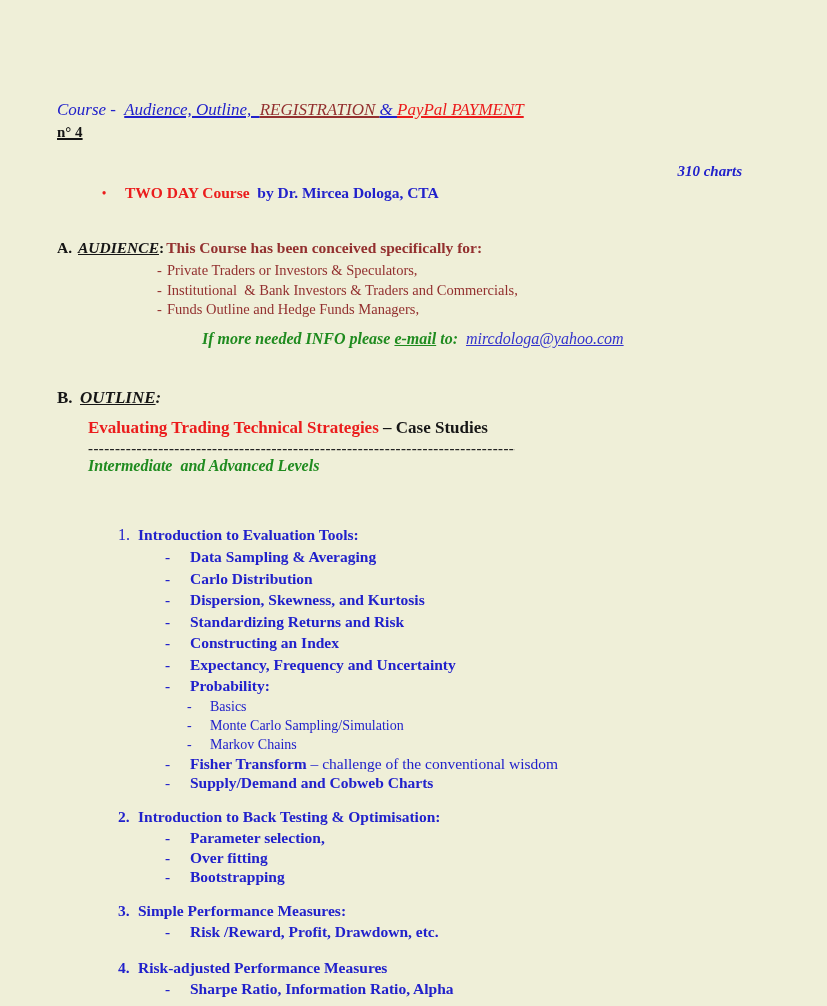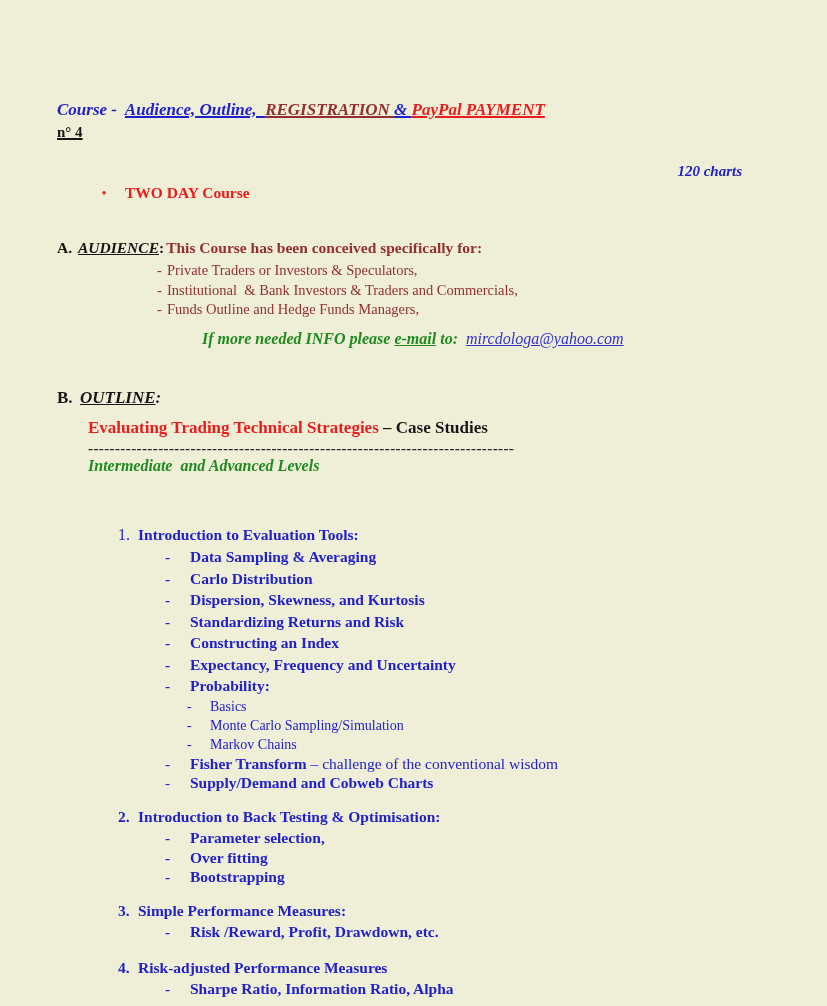--- a/index.html
+++ b/index.html
@@ -15,21 +15,21 @@
   .i{font-style:italic}
   .u{text-decoration:underline}
   .blue{color:#2121CB}
   .red{color:#EB1C1C}
   .maroon{color:#93302F}
   .green{color:#1F8B1F}
   .blk{color:#161616}
   .addr{color:#3333CC;font-style:italic;font-weight:normal}
   [data-bind]{white-space:pre-wrap}
 
-  .title{top:99px;left:57px;font-size:17px;line-height:22px;font-weight:bold;font-style:italic;text-decoration-thickness:2px}
+  .title{top:99px;left:57px;font-size:17px;line-height:22px;font-weight:normal;font-style:italic;text-decoration-thickness:2px}
   .title .u{text-decoration-thickness:2px}
   .docnum{top:124px;left:57px;font-size:15px;font-weight:bold;text-decoration-thickness:2px}
 
   .handouts{top:162px;left:440px;width:302px;text-align:right;font-size:15px;line-height:19px;font-weight:bold;color:#2121CB}
 
   .bullet-line{top:184px;left:102px;font-size:15.5px;font-weight:bold;display:flex}
   .bullet-cell{width:23px;font-size:12px;padding-top:2px}
 
   .sec-head{display:flex;font-weight:bold;align-items:baseline}
   .sa{top:239px;left:57px;font-size:15.5px}
@@ -63,26 +63,27 @@
 </style>
 </head>
 <body>
 
 <div>
 
   <div class="abs title"><span class="blue" data-bind="title.course_label">Course -  </span><span class="blue u" data-bind="title.audience_outline">Audience, Outline,  </span><span class="maroon u" data-bind="title.registration">REGISTRATION </span><span class="blue u" data-bind="title.ampersand">&amp; </span><span class="red u" data-bind="title.paypal">PayPal PAYMENT</span></div>
   <div class="abs docnum u" data-bind="title.doc_number">n° 4</div>
 
   <div class="abs handouts">
-    <div class="i" data-bind="handouts.charts">120 charts</div>
+    <div class="i" data-bind="handouts.charts">310 charts</div>
   </div>
 
   <div class="abs bullet-line">
     <span class="bullet-cell red" data-bind="course_line.bullet">•</span>
     <span class="red" data-bind="course_line.course">TWO DAY Course</span>
+    <span class="blue" data-bind="course_line.instructor">  by Dr. Mircea Dologa, CTA</span>
   </div>
 
   <div class="abs sa sec-head">
     <span class="label-cell" data-bind="section_a.label">A.</span>
     <span class="i u" data-bind="section_a.heading">AUDIENCE</span>
     <span data-bind="section_a.colon">:</span>
     <span class="maroon sa-lead" data-bind="section_a.lead">This Course has been conceived specifically for:</span>
   </div>
 
   <div class="abs sa-items">

